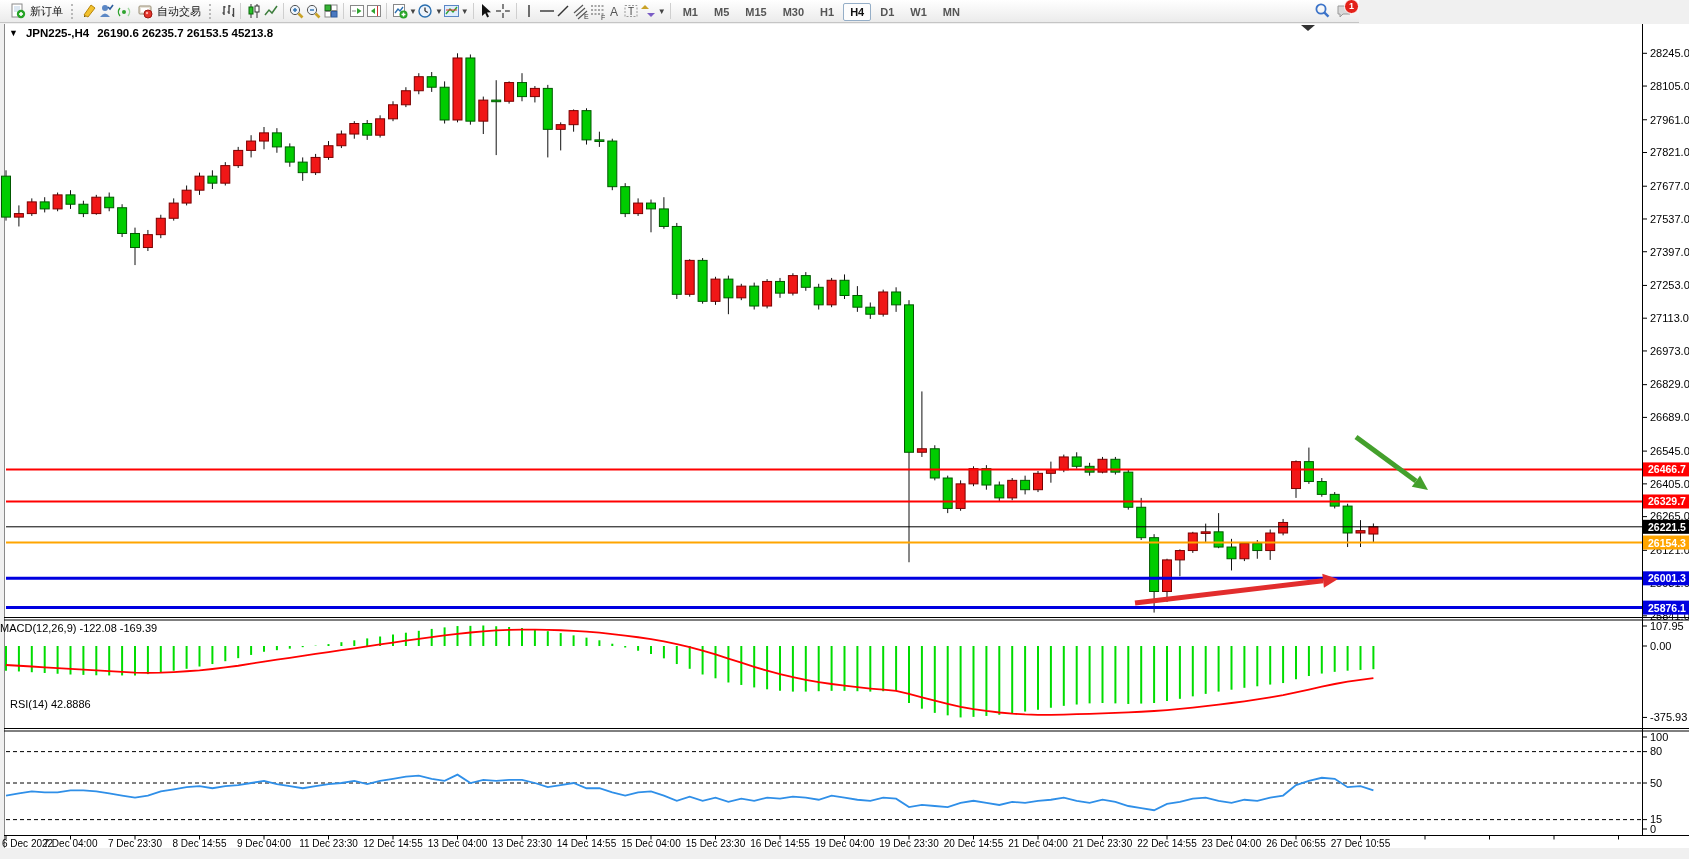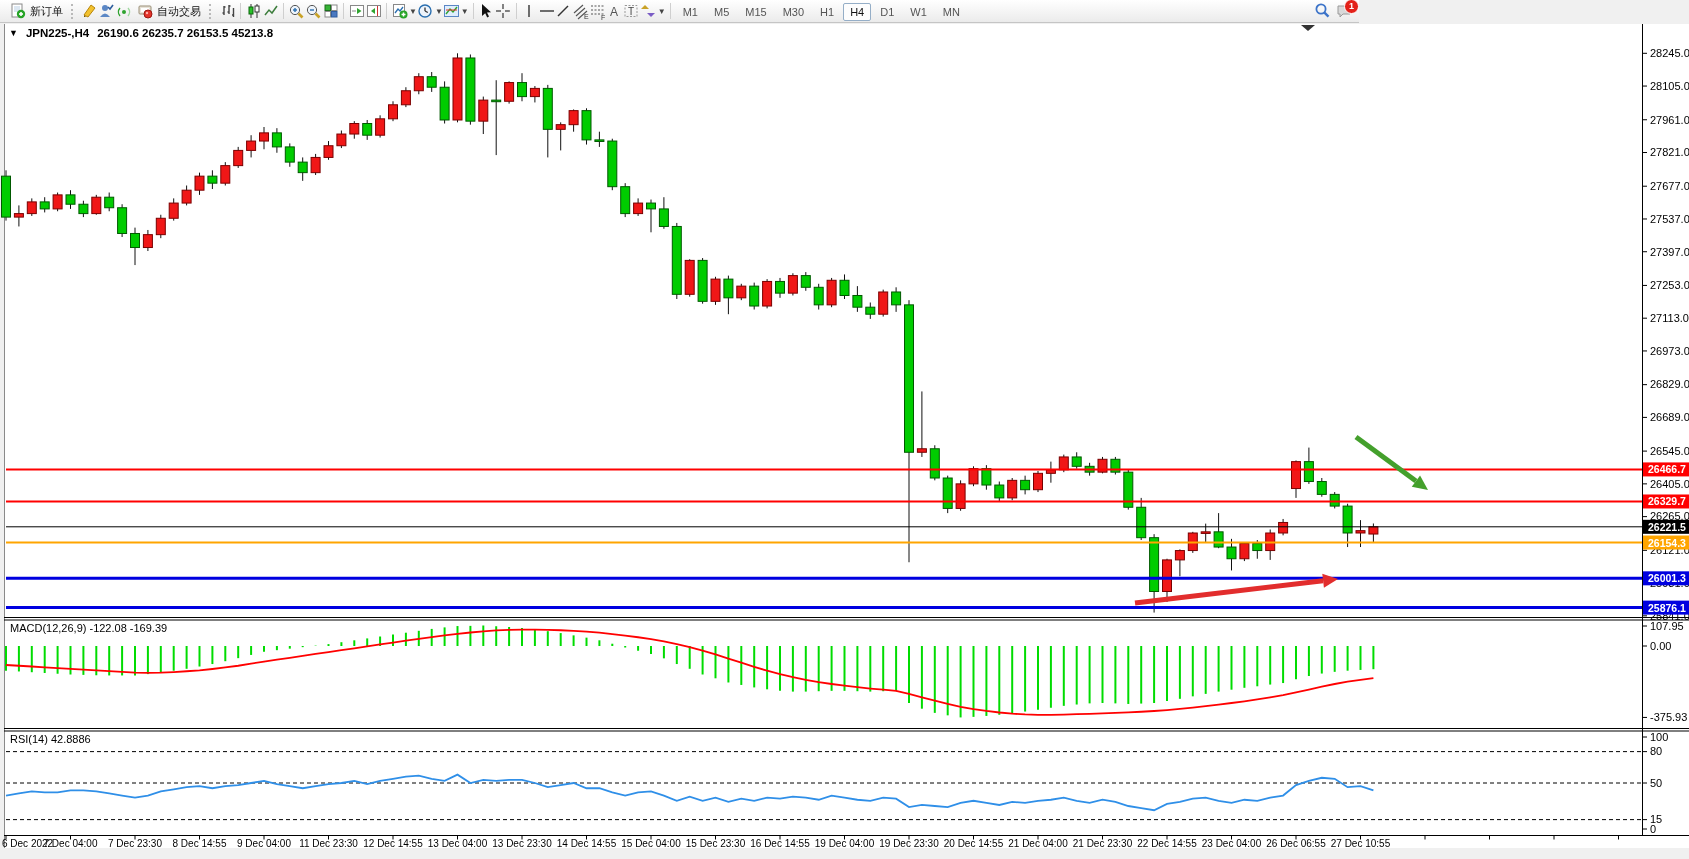--- a/index.html
+++ b/index.html
@@ -6,21 +6,21 @@
   #app{position:relative;width:1689px;height:859px;background:#f0f0f0;overflow:hidden;}
   #chart-svg{position:absolute;left:0;top:0;z-index:1;}
   .toolbar{position:absolute;top:0;left:0;width:1359px;height:23px;background:linear-gradient(#ffffff,#ebebeb);
     border-bottom:1px solid #c5c5c5;display:flex;align-items:center;padding-left:5px;box-sizing:border-box;z-index:6;}
   .tb-btn{display:flex;align-items:center;gap:4px;padding:1px 4px;height:19px;}
   .tb-ic{display:inline-flex;width:17px;height:17px;align-items:center;justify-content:center;}
   .cn{font-size:11px;color:#111;white-space:nowrap;}
   .grip{width:4px;height:15px;border-left:2px dotted #b9b9b9;margin:0 4px;}
   .sep{width:1px;height:16px;background:#cfcfcf;margin:0 4px;}
   .caret{font-size:8px;color:#444;margin-left:1px;}
-  .tf{font-size:11px;font-weight:normal;color:#555;padding:2px 6px;margin:0 1px;border:1px solid transparent;border-radius:2px;}
+  .tf{font-size:11px;font-weight:bold;color:#555;padding:2px 6px;margin:0 1px;border:1px solid transparent;border-radius:2px;}
   .tf.active{background:#fdfdfd;border-color:#95aec7;color:#111;}
   .right-grp{margin-left:auto;display:flex;align-items:center;margin-right:6px;}
   .badge{position:absolute;top:-4px;right:-6px;background:#e32119;color:#fff;font-size:9px;font-weight:bold;
     border-radius:50%;width:13px;height:13px;line-height:13px;text-align:center;border:1px solid #fff;}
   .notif{position:relative;}
   #chart-title{position:absolute;left:9px;top:27px;z-index:4;display:flex;gap:8px;align-items:center;
     font-size:11.5px;font-weight:bold;color:#000;}
   #chart-title .dd{font-size:9px;}
   .panel-label{position:absolute;z-index:4;font-size:11px;color:#000;}
   text{font-family:"Liberation Sans","DejaVu Sans",sans-serif;}
@@ -724,15 +724,15 @@
       <line x1="1554" y1="835.5" x2="1554" y2="839.5" stroke="#000"></line>
       <line x1="1618.5" y1="835.5" x2="1618.5" y2="839.5" stroke="#000"></line>
       <rect x="0" y="849" width="1689" height="10" fill="#f0f0f0"></rect>
     </svg>
 
   <div id="chart-title">
     <span class="dd">▼</span>
     <span>JPN225-,H4</span>
     <span>26190.6 26235.7 26153.5 45213.8</span>
   </div>
-  <div class="panel-label" style="left:10px;top:622px">MACD(12,26,9) -122.08 -169.39</div>
-  <div class="panel-label" style="left:10px;top:733px">RSI(14) 42.8886</div>
+  <div class="panel-label" style="left:0;top:622px">MACD(12,26,9) -122.08 -169.39</div>
+  <div class="panel-label" style="left:10px;top:698px">RSI(14) 42.8886</div>
 </div>
 
 </body></html>

